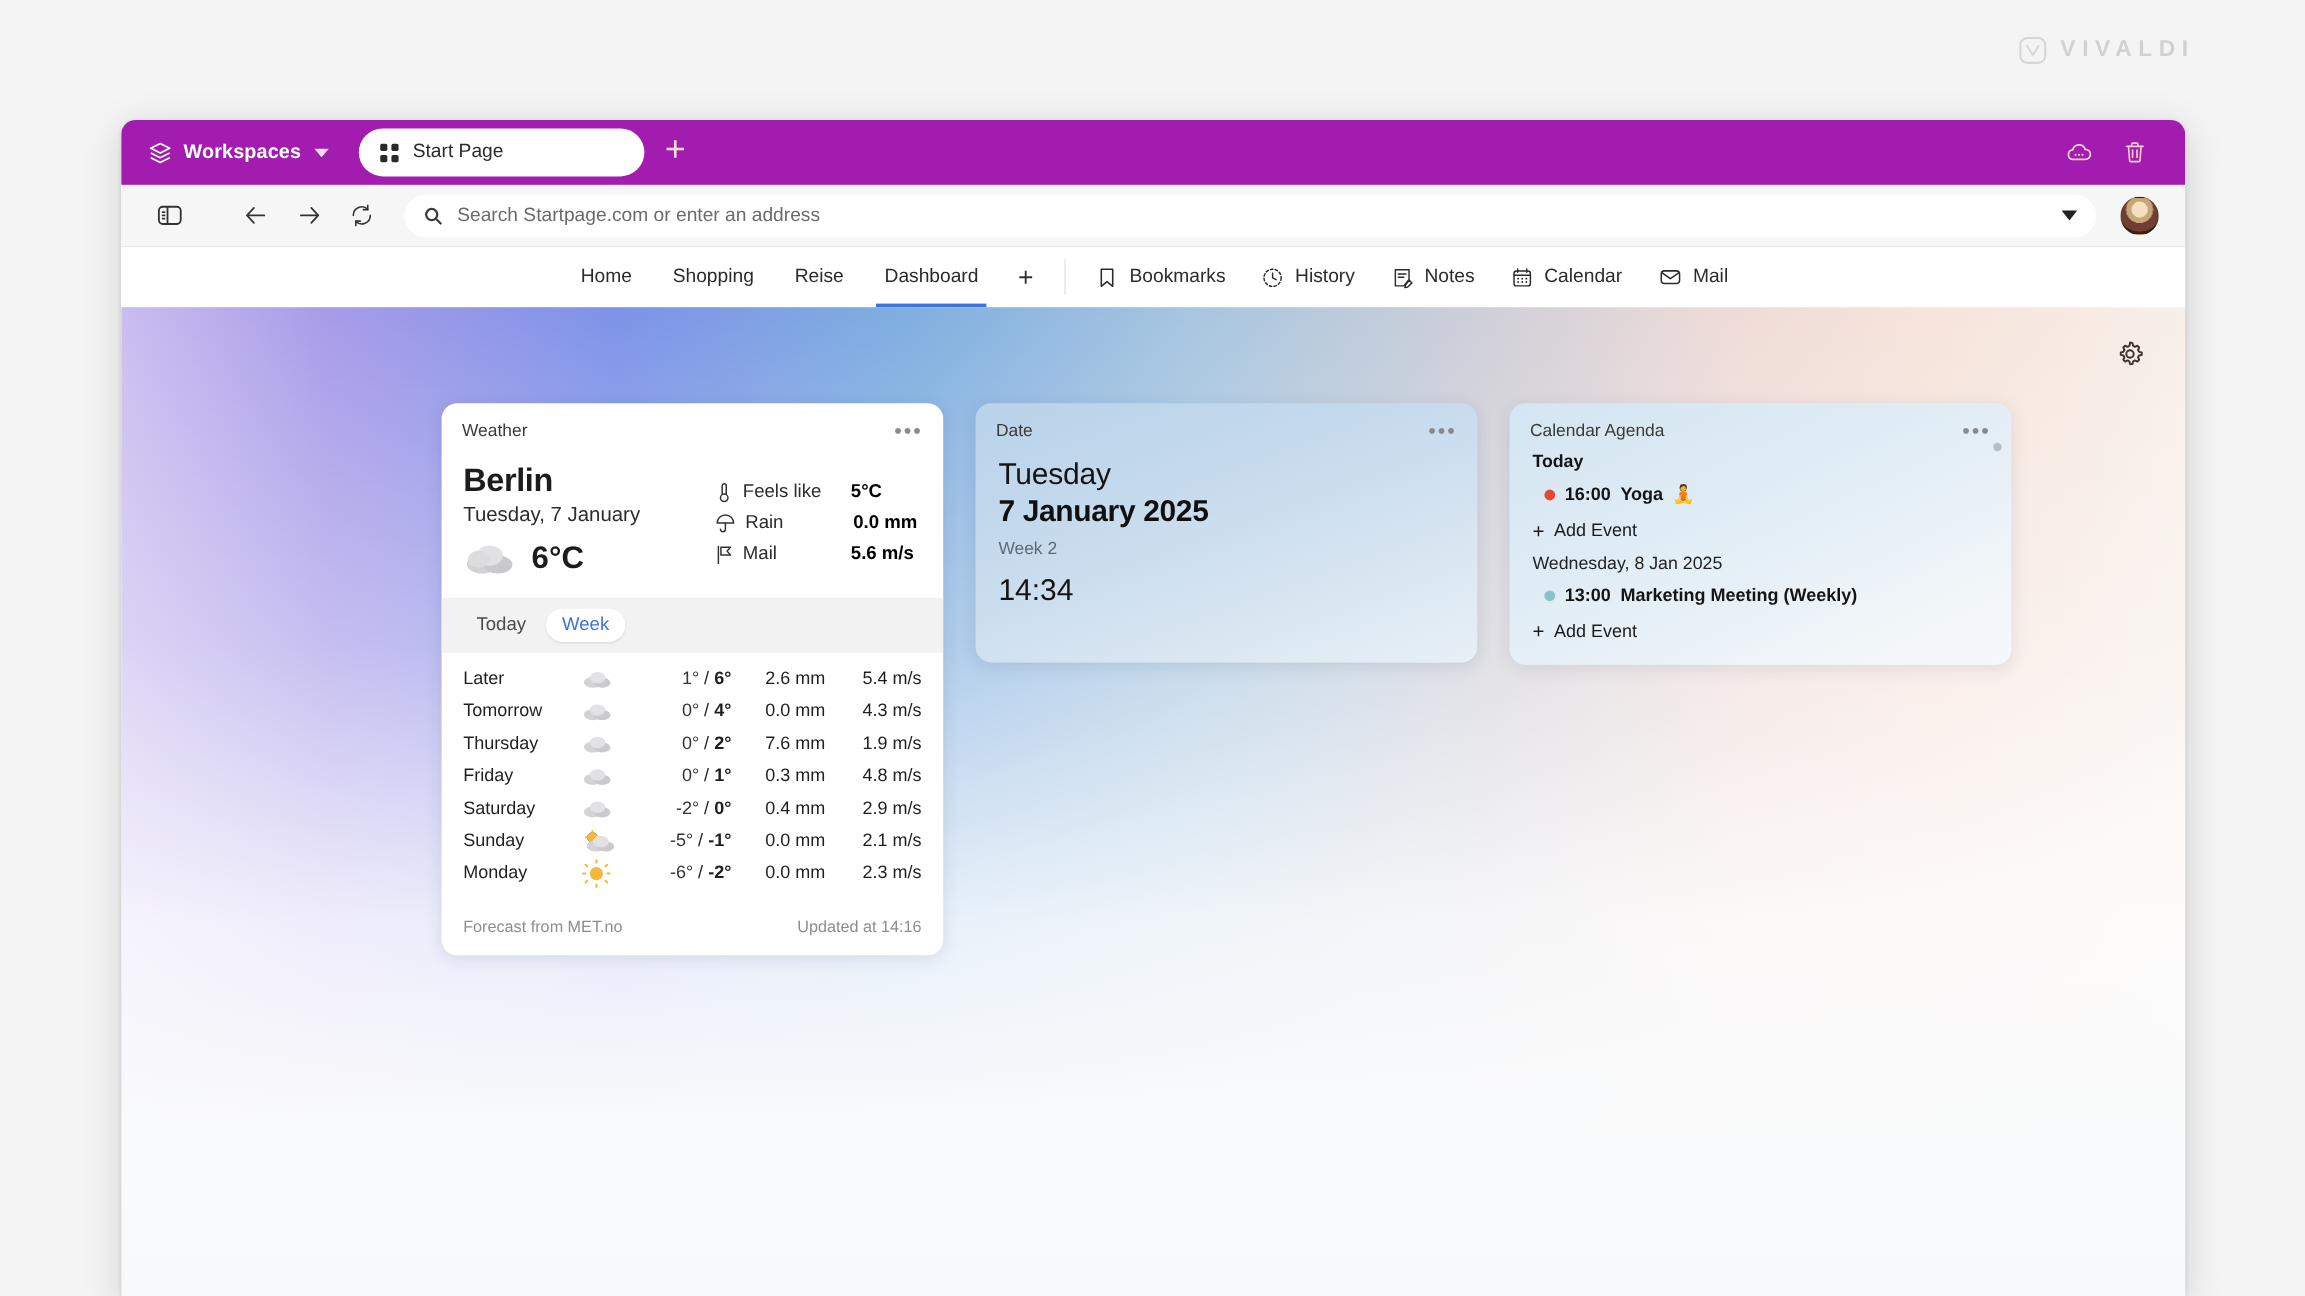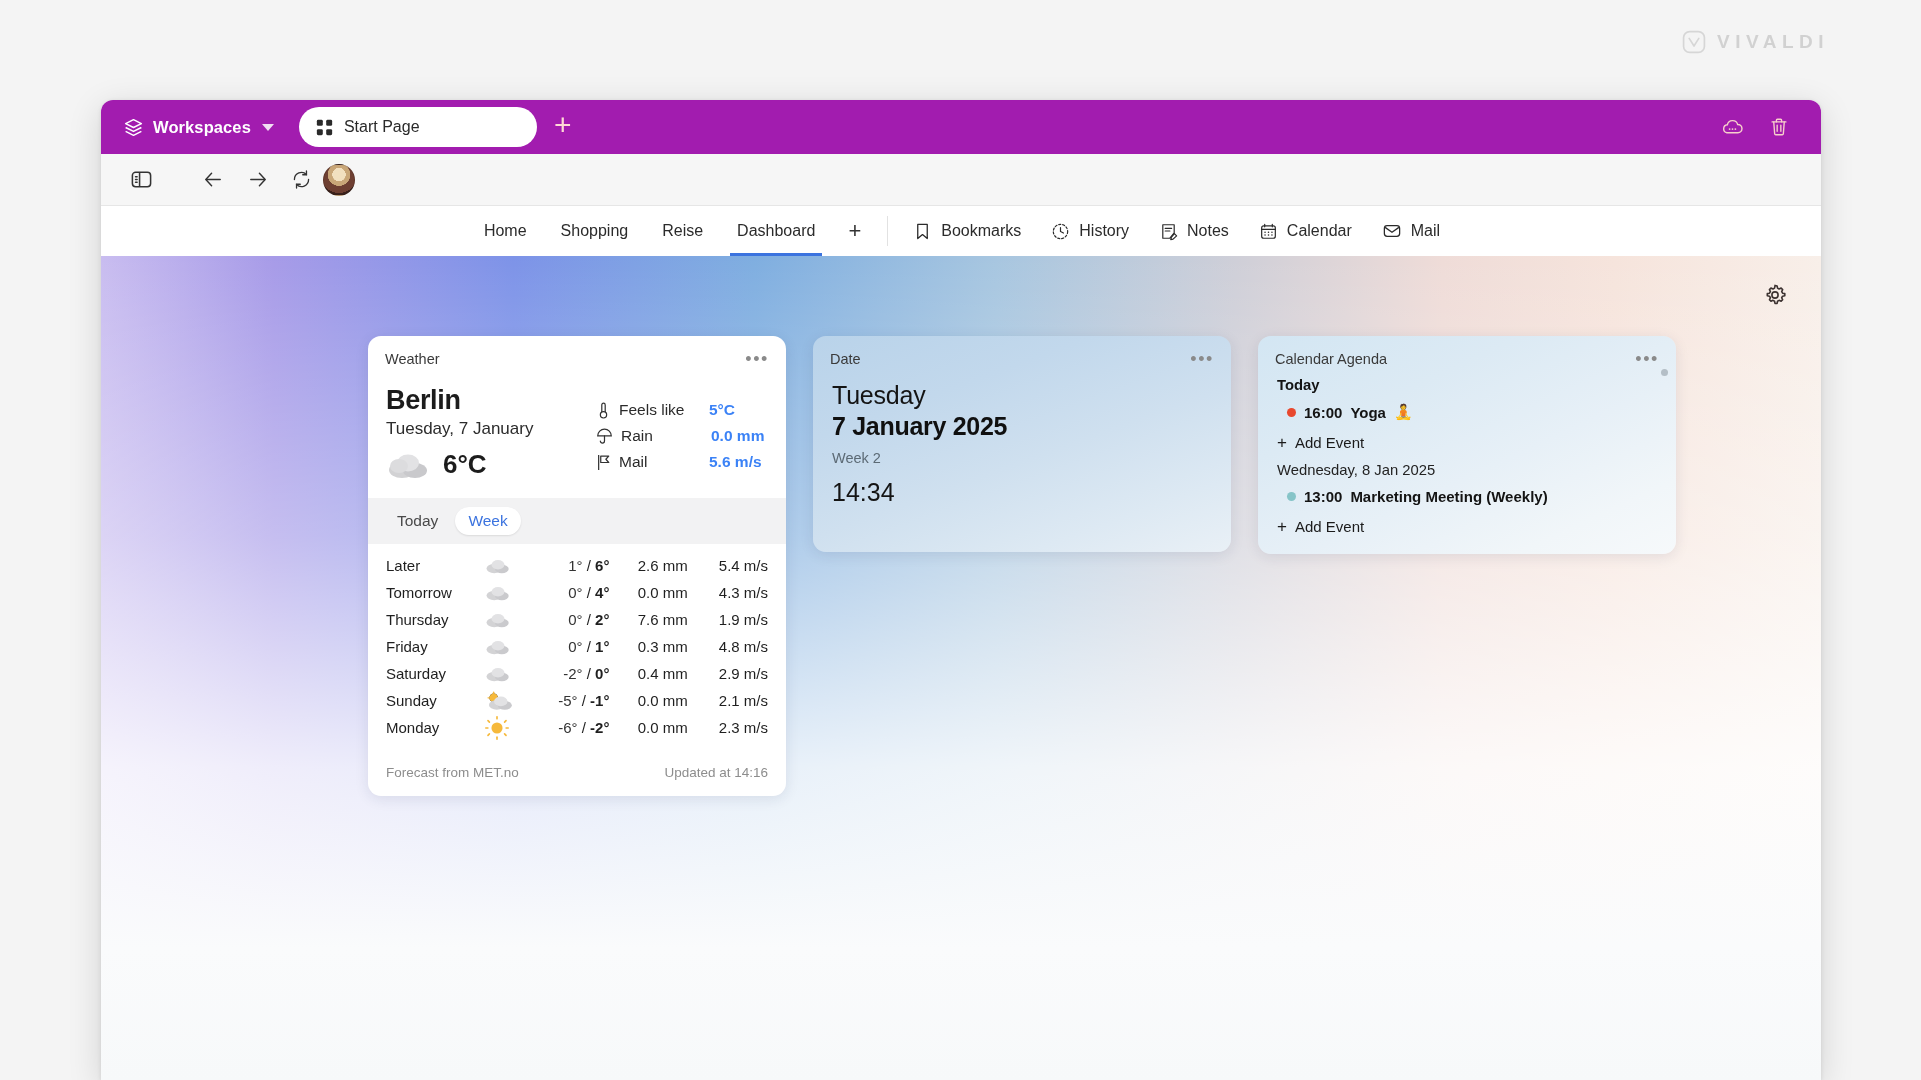--- a/index.html
+++ b/index.html
@@ -148,21 +148,21 @@
 
   .wx-main { display: flex; padding: 14px 18px 18px 18px; }
   .wx-left { flex: 1; }
   .wx-city { font-size: 27px; font-weight: 700; color: #1c1c1c; letter-spacing: -.3px; }
   .wx-date { font-size: 17px; color: #2c2c2c; margin-top: 3px; }
   .wx-now { display: flex; align-items: center; gap: 11px; margin-top: 9px; }
   .wx-now .temp { font-size: 26px; font-weight: 700; color: #1c1c1c; }
   .wx-right { padding-top: 13px; min-width: 172px; }
   .wx-stat { display: flex; align-items: center; gap: 8px; height: 24px; margin-bottom: 2px; }
   .wx-stat .lbl { font-size: 15.5px; color: #2b2b2b; width: 82px; }
-  .wx-stat .val { font-size: 15.5px; color: #3b82f6; font-weight: 700; }
+  .wx-stat .val { font-size: 15.5px; color: #000000; font-weight: 700; }
 
   .wx-tabs {
     background: #f2f2f3; margin: 0; padding: 9px 16px;
     display: flex; align-items: center; gap: 4px;
   }
   .wx-tab {
     font-size: 15.5px; color: #4a4a4a; padding: 5px 13px;
     border-radius: 14px; cursor: pointer;
   }
   .wx-tab.active { background: #fff; color: #3b73df; box-shadow: 0 1px 2px rgba(0,0,0,.10); }
@@ -313,20 +313,34 @@
     </div>
     <div class="nav-btn">
       <svg width="23" height="23" viewBox="0 0 26 26" fill="none" stroke="#333" stroke-width="1.5" stroke-linecap="round">
         <path d="M21 13 a8 8 0 0 1 -13.6 5.7"></path>
         <path d="M5 13 a8 8 0 0 1 13.6 -5.7"></path>
         <path d="M18.6 3.4 V7.6 H14.4"></path>
         <path d="M7.4 22.6 V18.4 H11.6"></path>
       </svg>
     </div>
 
+    <div class="urlbox">
+      <span>
+        <svg width="16" height="16" viewBox="0 0 18 18" fill="none" stroke="#3b3b3b" stroke-width="2.1" stroke-linecap="round">
+          <circle cx="7.6" cy="7.6" r="5.2"></circle>
+            <path d="M11.6 11.6 L16 16"></path>
+        </svg>
+      </span>
+      <span class="url-text">Search Startpage.com or enter an address</span>
+      <span>
+        <svg width="13" height="9" viewBox="0 0 14 9" fill="#222">
+            <path d="M0 0 H14 L7 9 Z"></path>
+          </svg>
+      </span>
+    </div>
 
     <div class="avatar"></div>
   </div>
 
   <div class="navstrip">
     <div class="nav-group">
       <div class="nav-item">Home</div>
       <div class="nav-item">Shopping</div>
       <div class="nav-item">Reise</div>
       <div class="nav-item active">Dashboard</div>

